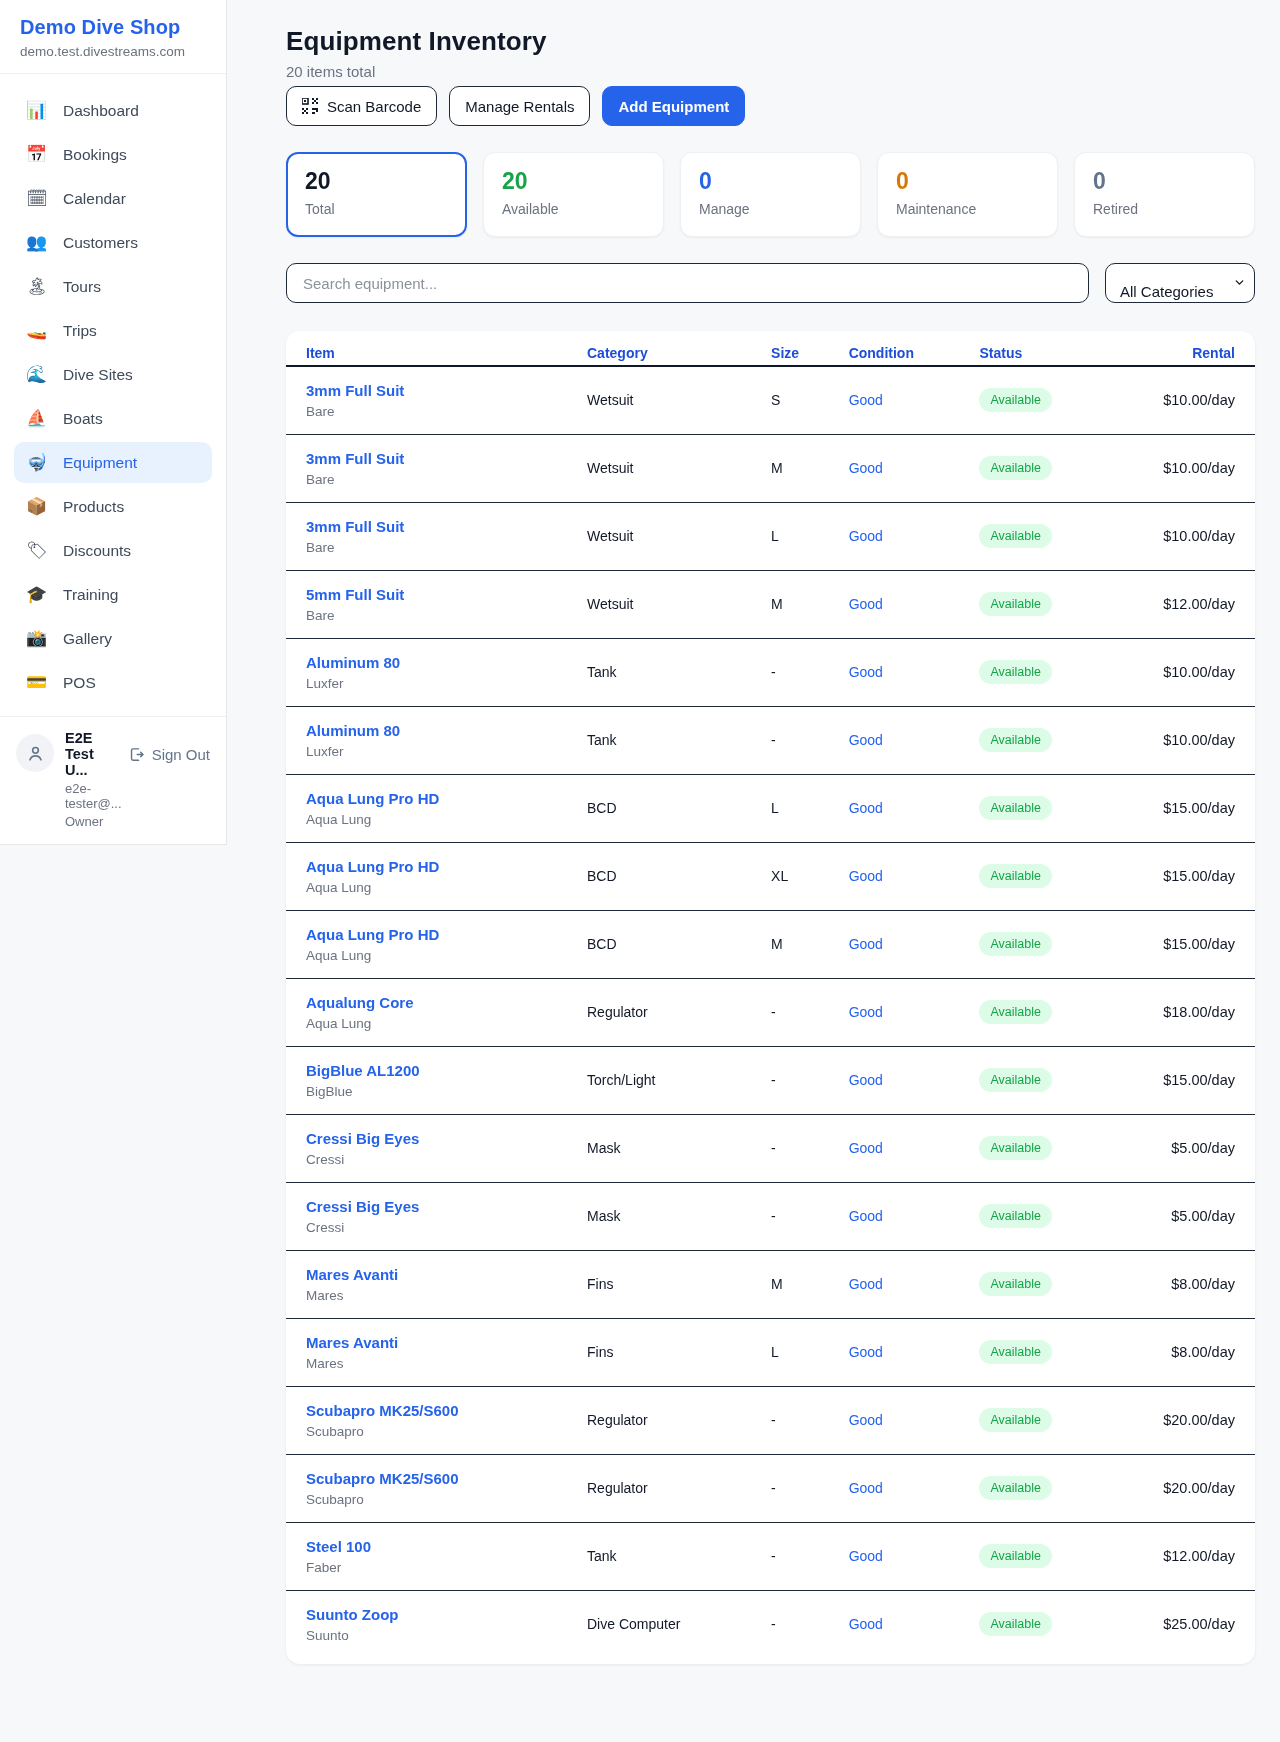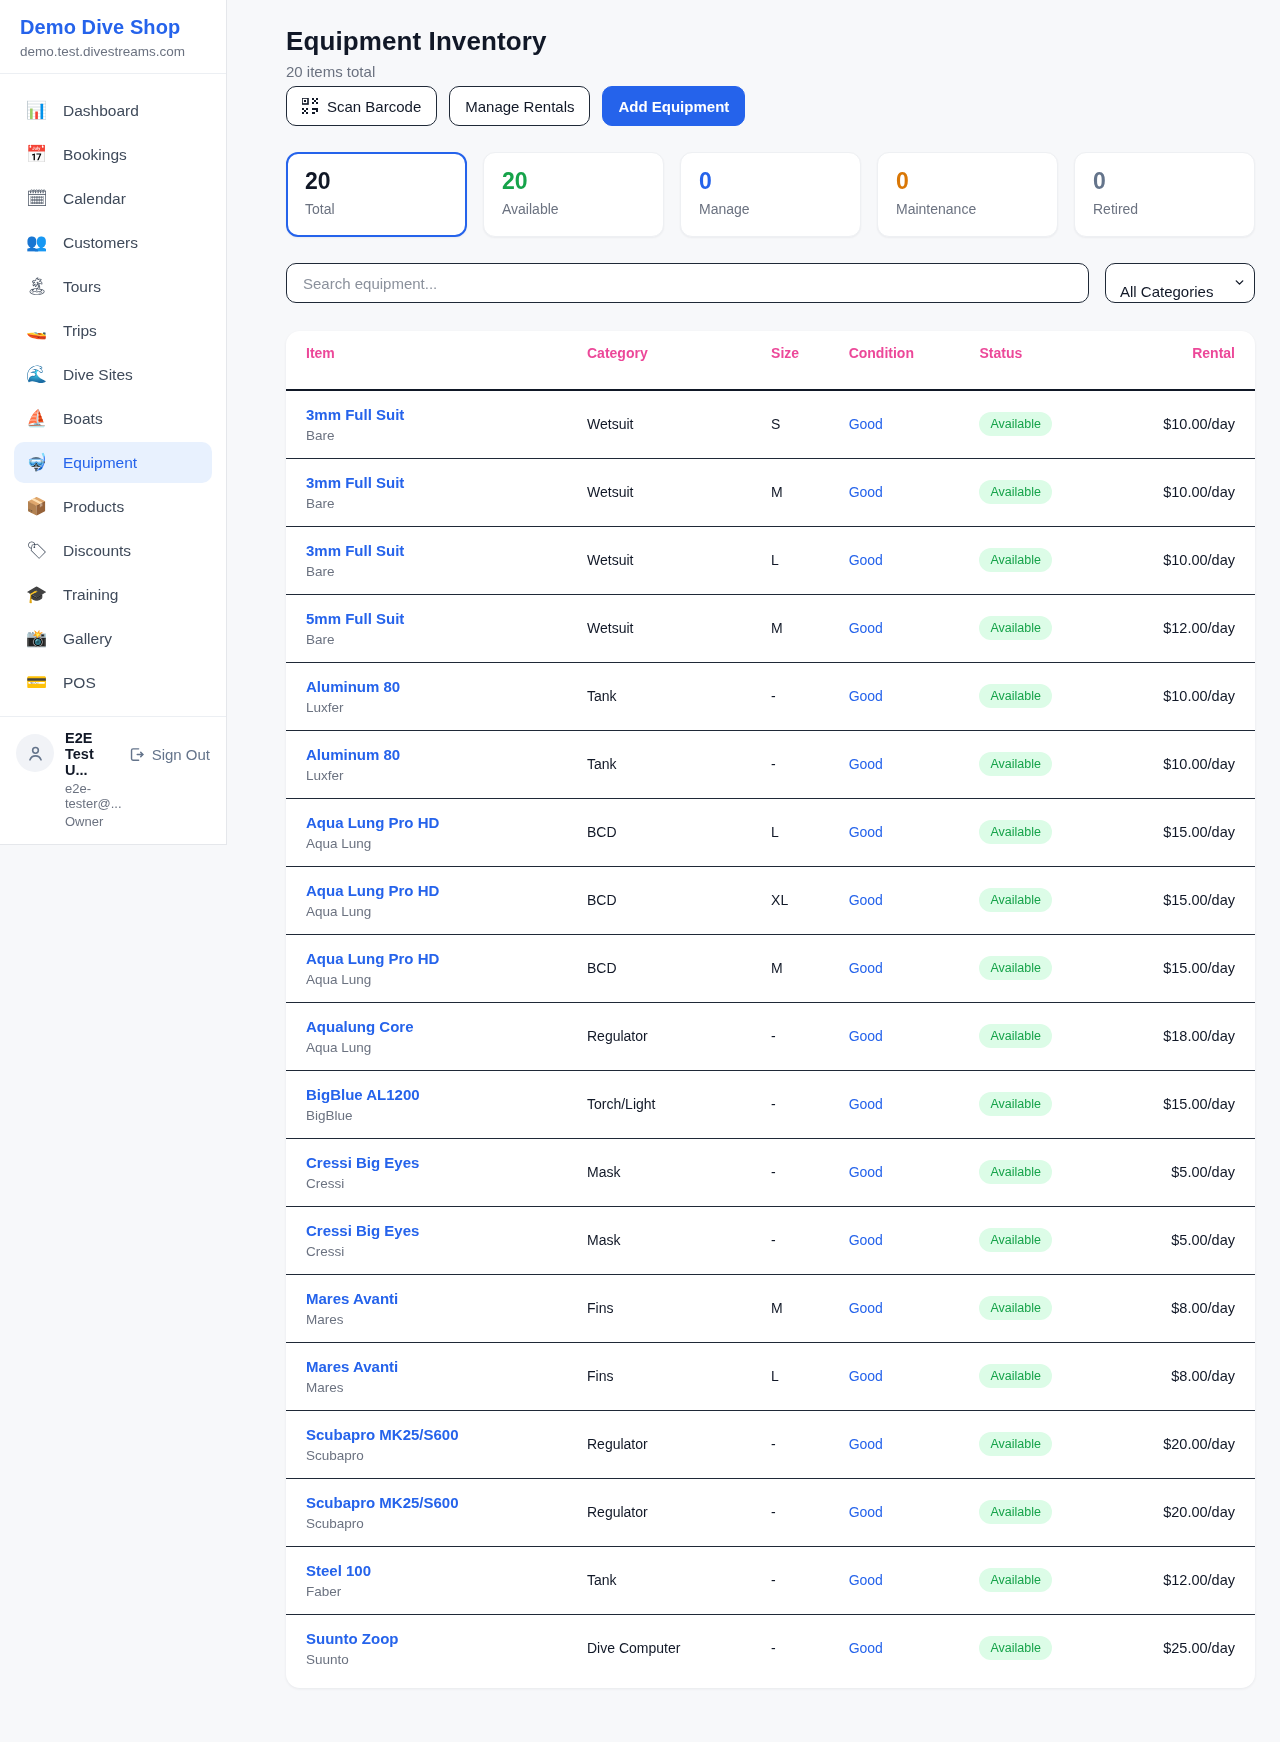--- a/index.html
+++ b/index.html
@@ -57,22 +57,22 @@
   .select-wrap select { width:100%; height:40px; border:1.5px solid #1f2937; border-radius:10px;
                         background:#fff; font-size:15px; font-weight:500; color:#111827;
                         padding:16px 28px 0 14px; appearance:none; -webkit-appearance:none; cursor:pointer;
                         font-family:"Liberation Sans","DejaVu Sans",sans-serif; }
   .select-wrap .chev { position:absolute; right:9px; top:13px; pointer-events:none; }
 
   
   .table-card { background:#fff; border-radius:14px; margin-top:28px; overflow:hidden;
                 box-shadow:0 1px 3px rgba(16,24,40,.07); padding-bottom:6px; }
   table { width:100%; border-collapse:collapse; }
-  thead th { font-size:14px; font-weight:700; color:#ec4899; text-align:left;
-             padding:14px 20px 28px 20px; border-bottom:2px solid #111827; }
+  thead th { font-size:14px; font-weight:700; color:#1d4ed8; text-align:left;
+             padding:14px 20px 4px 20px; border-bottom:2px solid #111827; }
   thead th.num { text-align:right; }
   tbody td { padding:12px 20px; border-top:1px solid #1f2937; font-size:14px; vertical-align:middle;
              height:68px; }
   tbody tr:first-child td { border-top:none; }
   td.num { text-align:right; font-size:14.5px; font-weight:500; color:#111827; }
   .item-name { color:#2563eb; font-size:15px; font-weight:600; cursor:pointer; }
   .item-brand { color:#6b7280; font-size:13.5px; margin-top:5px; }
   .cond { color:#2563eb; }
   .pill { display:inline-block; background:#dcfce7; color:#16a34a; font-size:12.5px;
           padding:5px 11px; border-radius:999px; }

